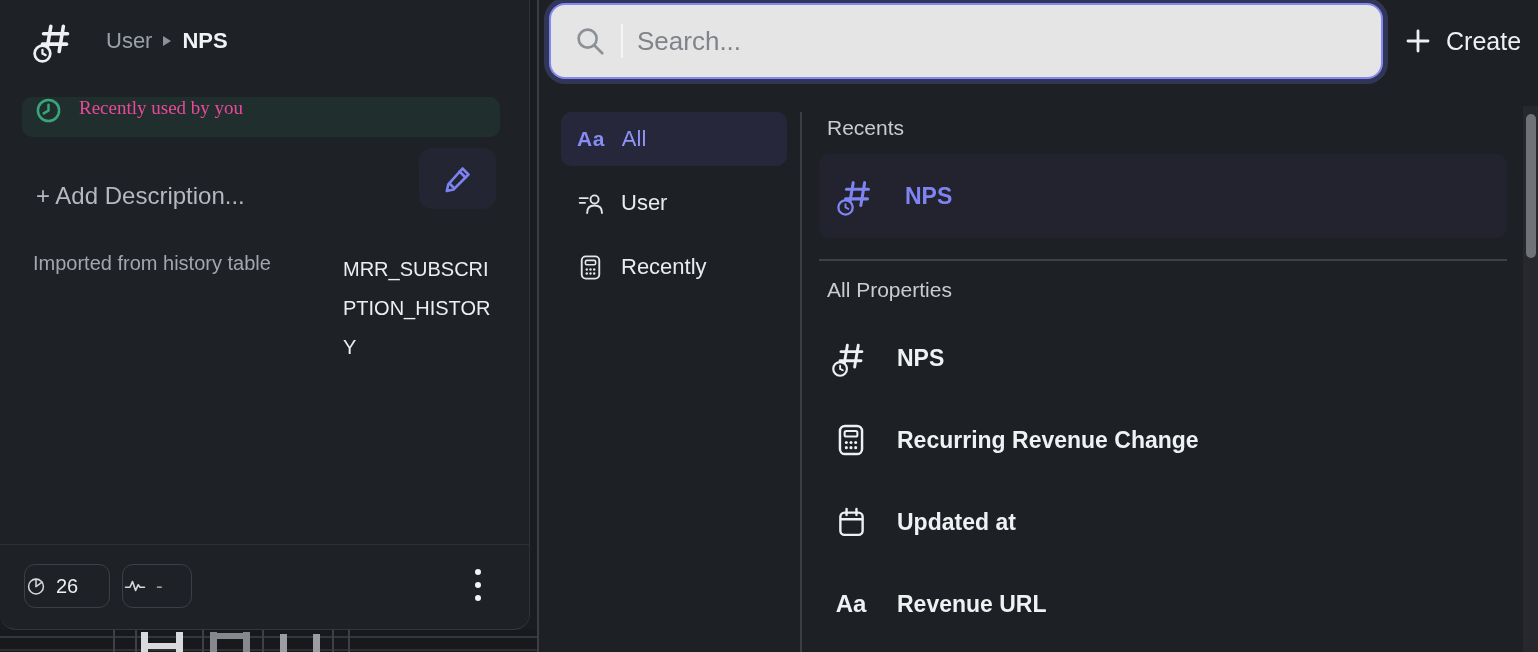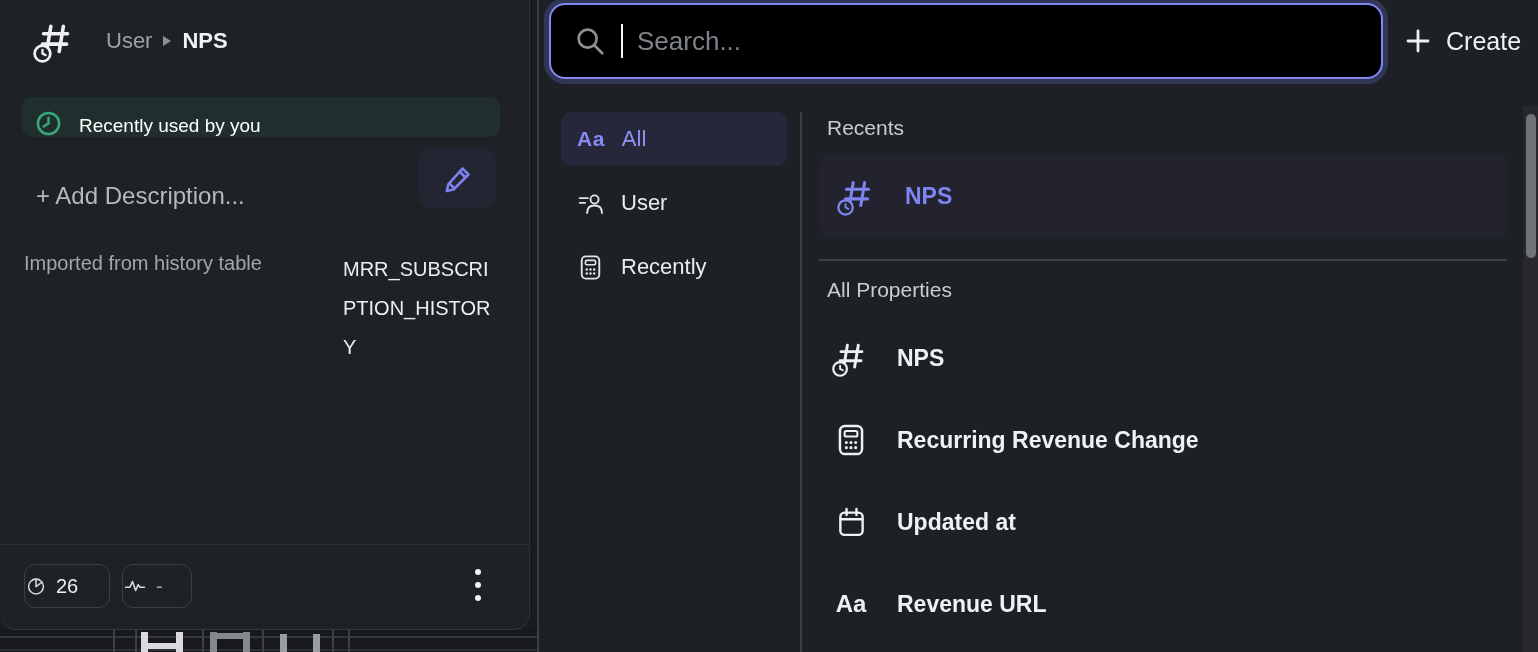--- a/index.html
+++ b/index.html
@@ -22,32 +22,32 @@
   }
   #left-prop-icon { position:absolute; left:32px; top:18px; }
   #breadcrumb { position:absolute; left:106px; top:28px; display:flex; align-items:center; gap:11px; font-size:22px; }
   .crumb-parent { color:#9ba0a6; font-weight:500; }
   .crumb-sep { width:0; height:0; border-left:8px solid #8d9197; border-top:5.5px solid transparent; border-bottom:5.5px solid transparent; }
   .crumb-current { color:#f1f3f5; font-weight:700; }
 
   #recent-badge {
     position:absolute; left:22px; top:97px; width:478px; height:40px;
     background:rgba(56,166,120,0.10); border-radius:10px;
-    display:flex; align-items:flex-end; gap:17px; padding-left:13px;
-    color:#ffffff; font-size:19px;
+    display:flex; align-items:flex-start; gap:17px; padding-left:13px;
+    color:#ec4899; font-size:19px;font-family:Liberation Serif, serif;
   }
 
   #add-desc { position:absolute; left:36px; top:182px; font-size:24px; color:#b5b9bf; }
   #edit-btn {
     position:absolute; left:419px; top:148px; width:77px; height:61px;
     background:#242532; border-radius:13px; display:flex; align-items:center; justify-content:center;
     color:#7c83f0; cursor:pointer;
   }
 
-  #imported-label { position:absolute; left:24px; top:252px; font-size:20px; color:#a3a7ad; }
+  #imported-label { position:absolute; left:33px; top:252px; font-size:20px; color:#a3a7ad; }
   #imported-value {
     position:absolute; left:343px; top:250px; width:158px;
     font-size:20px; line-height:39px; color:#eceef0; word-break:break-all;
   }
 
   #left-footer {
     position:absolute; left:0; bottom:0; width:100%; height:85px;
     border-top:1px solid #2d3035;
   }
   .pill {
@@ -67,21 +67,21 @@
   .u-line { position:absolute; height:2px; background:#34373c; }
   .u-bar { position:absolute; top:2px; bottom:0; width:7px; }
   .u-cross { position:absolute; height:6px; }
   .u-tick { position:absolute; top:0; bottom:0; width:2px; background:#3d4046; }
 
   
   #right-panel { position:absolute; left:539px; top:0; width:999px; height:652px; background:#1d2025; }
 
   #search-box {
     position:absolute; left:10px; top:3px; width:834px; height:76px;
-    background:#000000; border:2px solid #8289f4; border-radius:16px;
+    background:#e5e5e5; border:2px solid #8289f4; border-radius:16px;
     box-shadow:0 0 0 5px rgba(104,110,214,0.28);
     display:flex; align-items:center; gap:14px; padding-left:22px;
   }
   .caret { width:2px; height:34px; background:#f5f6f8; }
   .placeholder { font-size:26px; color:#7f838a; }
   #create-btn {
     position:absolute; left:866px; top:0; height:82px; display:flex; align-items:center; gap:15px;
     color:#eef0f3; font-size:25px; cursor:pointer; white-space:nowrap;
   }
 

